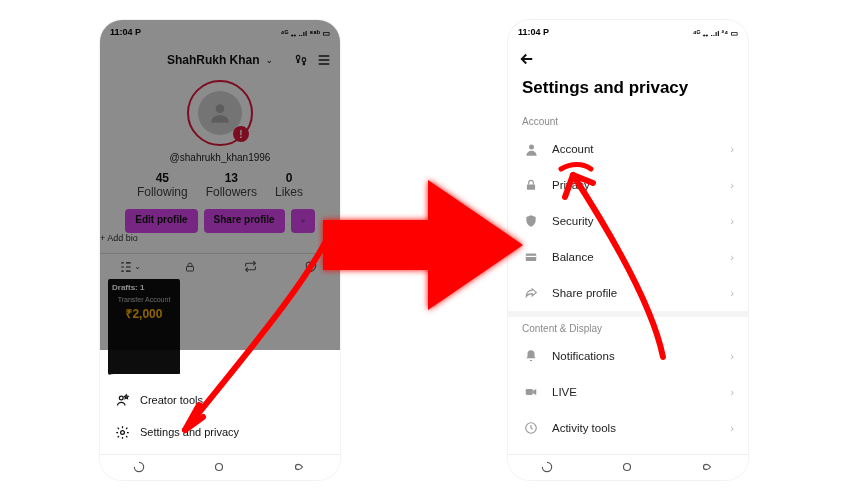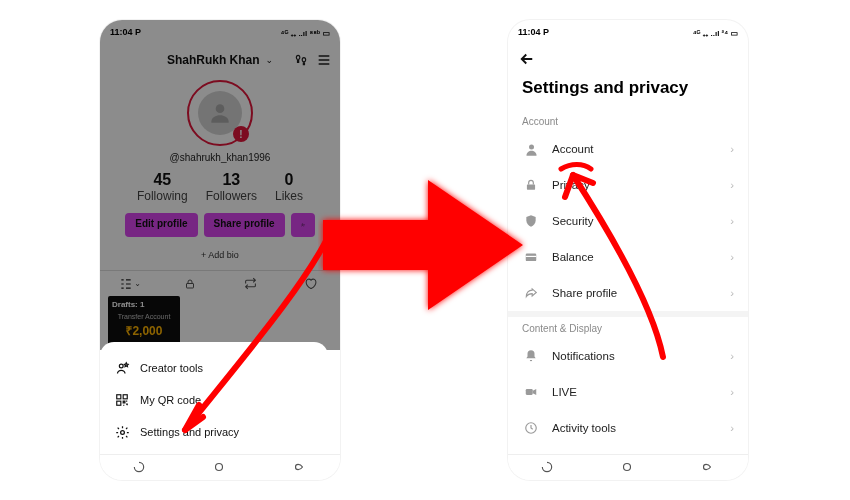--- a/index.html
+++ b/index.html
@@ -13,26 +13,26 @@
   
   .p1-body { padding-top: 4px; font-size: 11px; color: #111; }
   .p1-header { display: flex; align-items: center; justify-content: center; gap: 6px; position: relative; height: 24px; }
   .p1-name { font-weight: 700; font-size: 12px; }
   .p1-header-icons { position: absolute; right: 8px; display: flex; gap: 8px; align-items: center; }
   .avatar-ring { width: 66px; height: 66px; border: 2px solid #e2163b; border-radius: 50%; margin: 8px auto 0; position: relative; display: flex; align-items: center; justify-content: center; }
   .avatar-inner { width: 44px; height: 44px; border-radius: 50%; background: #d4d4d4; display:flex;align-items:center;justify-content:center;color:#888;}
   .avatar-badge { position: absolute; right: 2px; bottom: 2px; width: 16px; height: 16px; border-radius: 50%; background: #e2163b; color:#fff; font-size:10px; display:flex;align-items:center;justify-content:center;font-weight:700;}
   .handle { text-align: center; font-size: 10px; margin-top: 6px; color: #222; }
   .stats { display: flex; justify-content: center; gap: 18px; margin-top: 8px; text-align: center; }
-  .stats .num { font-weight: 700; font-size: 16px; }
+  .stats .num { font-weight: 700; font-size: 12px; }
   .stats .lbl { font-size: 12px; color: #444; }
   .btns { display: flex; justify-content: center; gap: 6px; margin-top: 10px; }
   .btns .btn { background: #d946ef; border-radius: 4px; padding: 5px 10px; font-size: 10px; font-weight:600;}
   .btns .iconbtn { width: 24px; display:flex;align-items:center;justify-content:center;}
-  .addbio { text-align: center; font-size: 9px; margin-top: 13px; color: #333; }
+  .addbio { text-align: left; font-size: 9px; margin-top: 0; color: #333; }
   .tabs { display: flex; border-top: 1px solid #ddd; margin-top: 10px; height: 26px; }
   .tabs > div { flex: 1; display:flex; align-items:center; justify-content:center; font-size:12px; color:#444;}
   .drafts { margin: 0 8px; width: 72px; height: 96px; background: #0d0d0d; color: #fff; font-size: 7px; border-radius: 2px; padding: 4px; }
   .drafts .title { font-size: 8px; font-weight: 600; margin-bottom: 4px; }
   .drafts .big { color:#ffb400; font-size:12px; font-weight:700; margin:2px 0;}
   
   .sheet { position: absolute; left: 0; right: 12px; bottom: 0; background: #fff; border-top-left-radius: 14px; border-top-right-radius: 14px; padding: 10px 0 6px; }
   .sheet-row { display: flex; align-items: center; gap: 10px; padding: 8px 14px; font-size: 11px; color:#111;}
   .sheet-row .ic { width: 16px; height: 16px; display:flex;align-items:center;justify-content:center;}
   
@@ -150,31 +150,20 @@
       <span class="ic">
           <svg width="15" height="15" viewBox="0 0 24 24" fill="none" stroke="#111" stroke-width="2">
             <circle cx="10" cy="8" r="3"></circle>
             <path d="M4 20c0-3 3-5 6-5s6 2 6 5M18 3l1 2 2 .3-1.5 1.5.4 2.2L18 8l-1.9 1 .4-2.2L15 5.3 17 5z"></path>
           </svg>
         </span>
       <span>Creator tools</span>
     </div>
     <div class="sheet-row">
       <span class="ic">
-          <svg width="14" height="14" viewBox="0 0 24 24" fill="none" stroke="#111" stroke-width="2">
-            <rect x="3" y="3" width="7" height="7"></rect>
-            <rect x="14" y="3" width="7" height="7"></rect>
-            <rect x="3" y="14" width="7" height="7"></rect>
-            <path d="M14 14h3v3h-3zM19 14h2M14 21h2M19 19h2v2"></path>
-          </svg>
-        </span>
-      <span>My QR code</span>
-    </div>
-    <div class="sheet-row">
-      <span class="ic">
           <svg width="15" height="15" viewBox="0 0 24 24" fill="none" stroke="#111" stroke-width="2">
             <circle cx="12" cy="12" r="3"></circle>
             <path d="M12 2v3M12 19v3M4.2 4.2l2.1 2.1M17.7 17.7l2.1 2.1M2 12h3M19 12h3M4.2 19.8l2.1-2.1M17.7 6.3l2.1-2.1"></path>
           </svg>
         </span>
       <span>Settings and privacy</span>
     </div>
   </div>
   <div class="navbar">
     <span class="nbtn">

